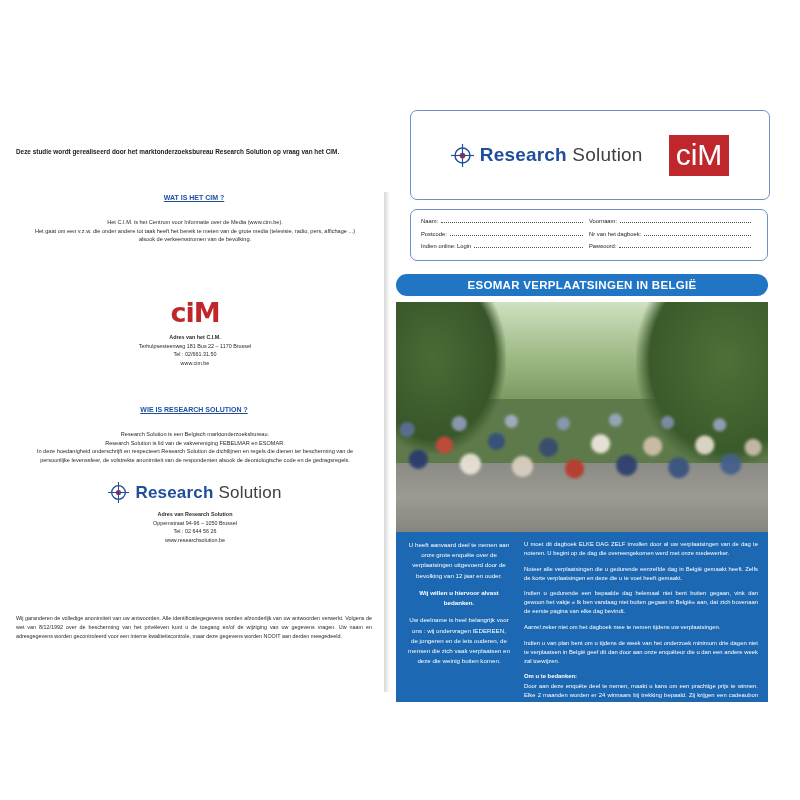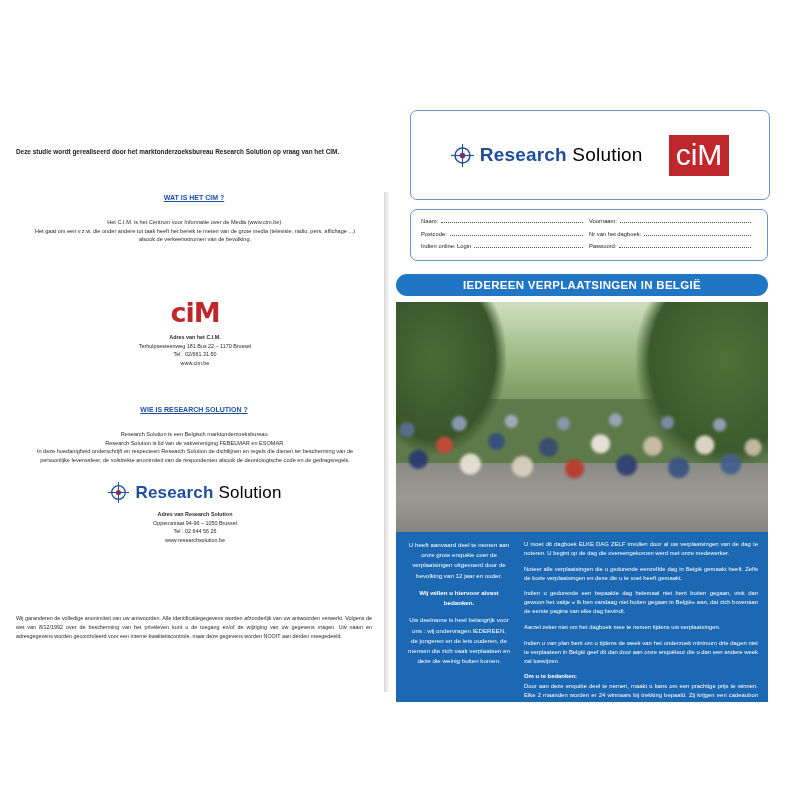--- a/index.html
+++ b/index.html
@@ -102,21 +102,21 @@
     position: relative;
   }
   .rs-logo .rs-word {
     font-size: 17px;
     color: #1f4e9c;
     font-weight: bold;
     letter-spacing: 0.2px;
   }
   .rs-logo .rs-word .light {
     font-weight: normal;
-    color: #000000;
+    color: #404040;
   }
 
   .left-footer {
     position: absolute;
     left: 16px;
     top: 614px;
     width: 356px;
     font-size: 5.4px;
     color: #2a2a2a;
     line-height: 1.62;
@@ -405,21 +405,21 @@
         <span class="form-label">Indien online: Login</span>
         <span class="form-dots"></span>
       </div>
       <div class="form-field">
         <span class="form-label">Paswoord:</span>
         <span class="form-dots"></span>
       </div>
     </div>
   </div>
 
-  <div class="banner">IEDEREEN VERPLAATSINGEN IN BELGIË</div>
+  <div class="banner">ESOMAR VERPLAATSINGEN IN BELGIË</div>
 
   <div class="photo">
     <div class="sky"></div>
     <div class="trees-l"></div>
     <div class="trees-r"></div>
     <div class="ground"></div>
     <div class="crowd"></div>
     <div class="blur-overlay"></div>
   </div>
 

